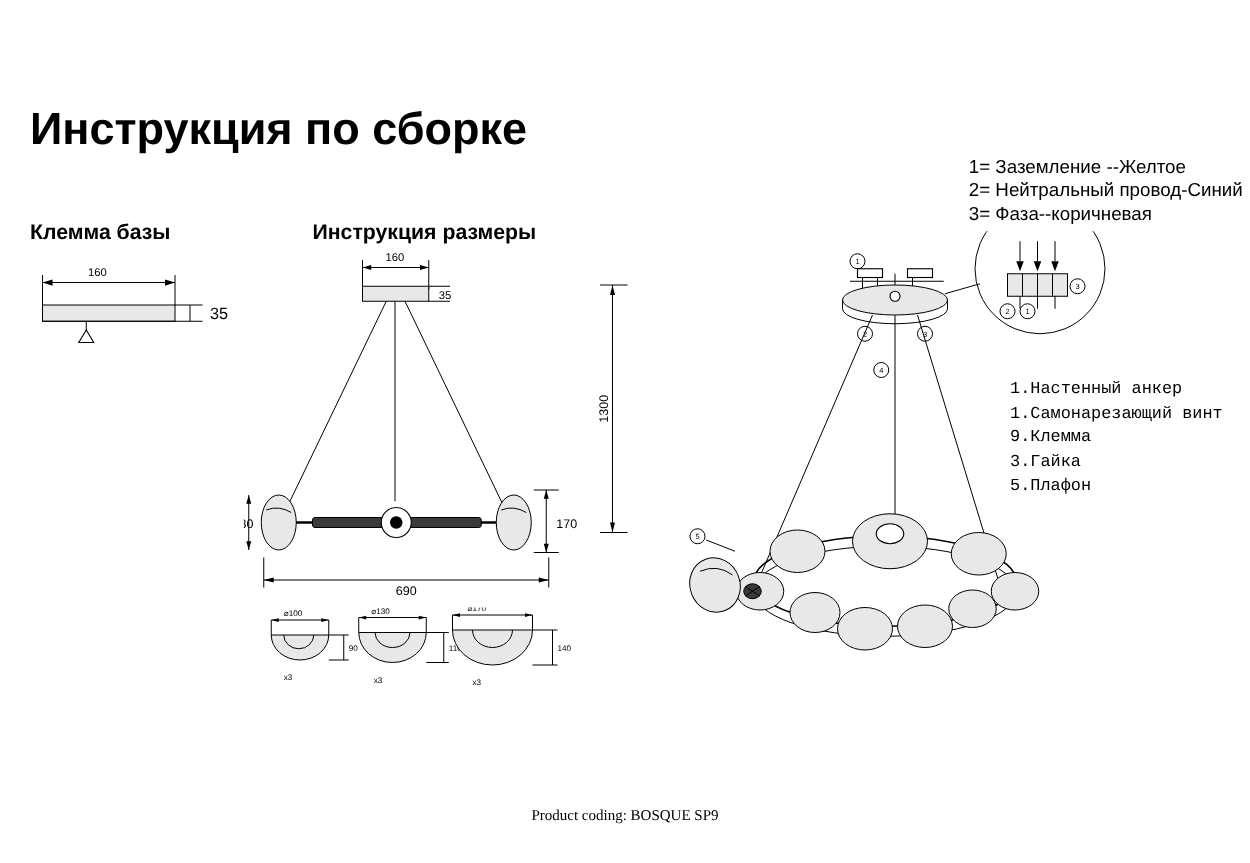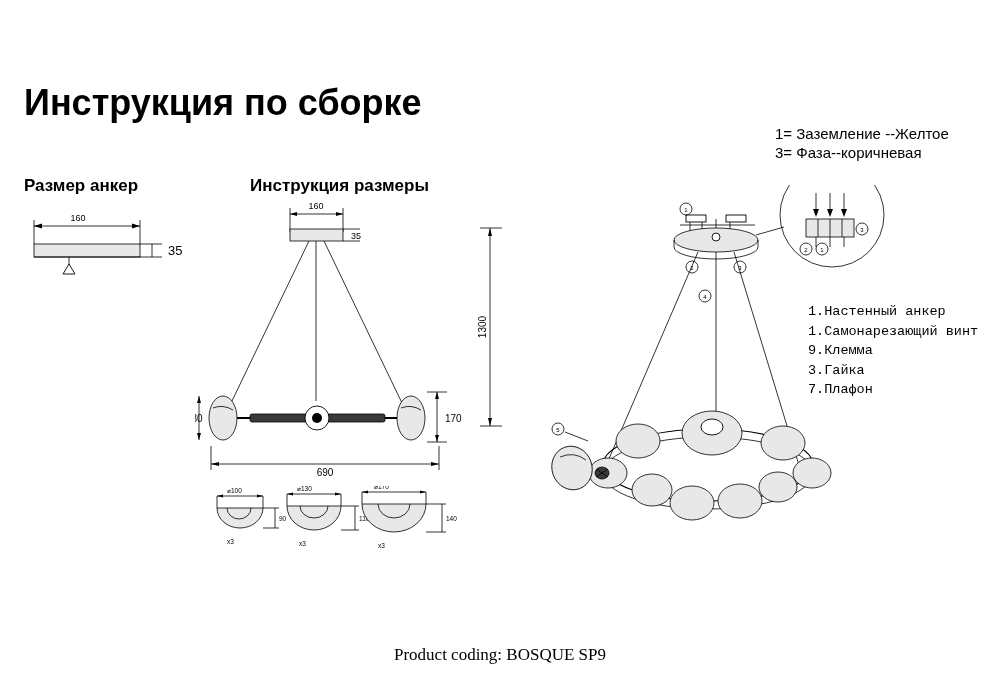--- a/index.html
+++ b/index.html
@@ -56,21 +56,21 @@
     white-space: nowrap;
     font-family: Liberation Mono, monospace;
   }
   .footer {
     position: absolute;
     left: 0;
     top: 645px;
     width: 1000px;
     text-align: center;
     font-family: "Liberation Serif", serif;
-    font-size: 17px;
+    font-size: 12px;
   }
   svg { display: block; }
   .ln { stroke: #000; fill: none; }
   .thin { stroke-width: 0.8; }
   .med { stroke-width: 1.2; }
   .thick { stroke-width: 2; }
   .dim-txt {
     font-family: "Liberation Sans", sans-serif;
     font-size: 9px;
     fill: #000;
@@ -89,21 +89,21 @@
   .fillwhite { fill: #ffffff; stroke: #000; stroke-width: 0.9; }
   .filldark { fill: #3a3a3a; stroke: #000; stroke-width: 0.8; }
 </style>
 </head>
 <body>
 
 <div class="page">
 
   <div class="title">Инструкция по сборке</div>
 
-  <div class="section-label" id="base-label">Размер анкер</div>
+  <div class="section-label" id="base-label">Клемма базы</div>
   <div class="section-label" id="overall-label">Инструкция размеры</div>
 
   <svg width="200" height="110" style="position:absolute; left:22px; top:196px;">
 
     <line class="ln thin" x1="12" y1="30" x2="118" y2="30"></line>
     <line class="ln thin" x1="12" y1="24" x2="12" y2="48"></line>
     <line class="ln thin" x1="118" y1="24" x2="118" y2="48"></line>
     <polygon points="12,30 20,27.5 20,32.5" fill="#000"></polygon>
     <polygon points="118,30 110,27.5 110,32.5" fill="#000"></polygon>
     <text class="dim-txt" x="56" y="25" text-anchor="middle">160</text>
@@ -222,29 +222,30 @@
     <path class="ln thin" d="M28 18 a16 14 0 0 0 32 0"></path>
     <line class="ln thin" x1="76" y1="18" x2="96" y2="18"></line>
     <line class="ln thin" x1="76" y1="46" x2="96" y2="46"></line>
     <line class="ln thin" x1="92" y1="18" x2="92" y2="46"></line>
     <text class="dim-txt-sm" x="96" y="35">140</text>
     <text class="dim-txt-sm" x="28" y="62">x3</text>
   </svg>
 
   <div class="wiring-legend">
     <div>1= Заземление --Желтое</div>
+    <div>2= Нейтральный провод-Синий</div>
     <div>3= Фаза--коричневая</div>
   </div>
 
   <div class="parts-legend">
     <div>1.Настенный анкер</div>
     <div>1.Самонарезающий винт</div>
     <div>9.Клемма</div>
     <div>3.Гайка</div>
-    <div>7.Плафон</div>
+    <div>5.Плафон</div>
   </div>
 
   <svg width="420" height="420" style="position:absolute; left:540px; top:185px;">
 
     <line class="ln thin" x1="140" y1="40" x2="215" y2="40"></line>
     <line class="ln thin" x1="150" y1="34" x2="150" y2="46"></line>
     <line class="ln thin" x1="162" y1="34" x2="162" y2="46"></line>
     <line class="ln thin" x1="176" y1="34" x2="176" y2="46"></line>
     <line class="ln thin" x1="190" y1="34" x2="190" y2="46"></line>
     <rect class="fillwhite" x="146" y="30" width="20" height="7"></rect>

